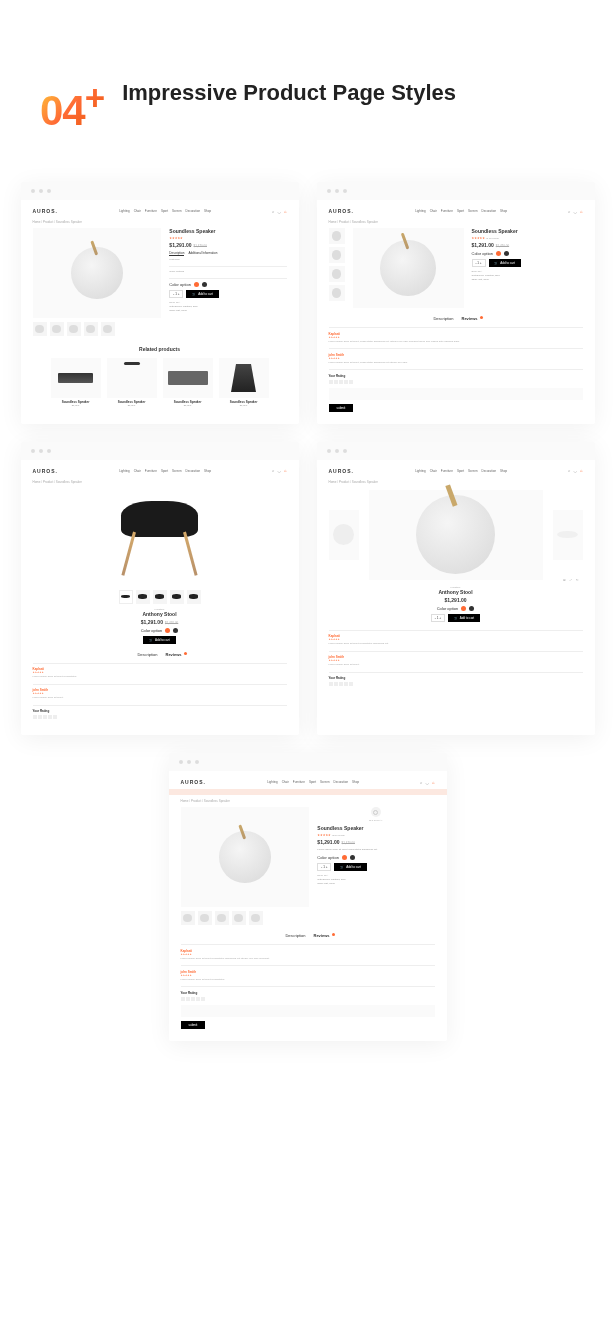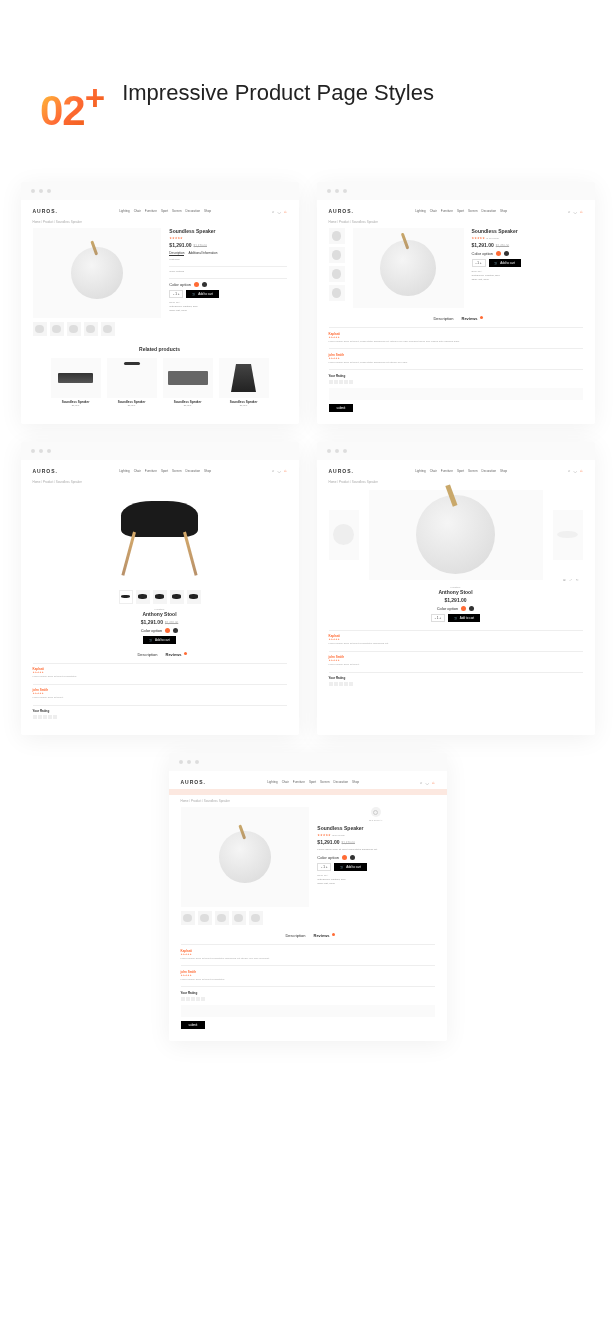--- a/index.html
+++ b/index.html
@@ -1,20 +1,20 @@
 <!DOCTYPE html>
 <html><head>
   <meta charset="utf-8">
   <style>
     * { margin: 0; padding: 0; box-sizing: border-box; }
     body { font-family: -apple-system, Arial, sans-serif; background: #fff; width: 615px; }
     .hero { padding: 80px 40px 50px; }
     .hero-inner { display: flex; gap: 18px; align-items: flex-start; }
     .badge { font-size: 42px; font-weight: 700; background: linear-gradient(135deg, #ffd43b 0%, #ff6b35 50%, #e8590c 100%); -webkit-background-clip: text; background-clip: text; -webkit-text-fill-color: transparent; line-height: 1; letter-spacing: -1px; }
-    .hero-text h1 { font-size: 22px; font-weight: 400; color: #222; margin-bottom: 10px; }
+    .hero-text h1 { font-size: 22px; font-weight: 700; color: #222; margin-bottom: 10px; }
     .hero-text p { font-size: 13px; color: #888; line-height: 1.7; }
     .grid { padding: 0 20px 40px; display: flex; flex-wrap: wrap; gap: 18px; justify-content: center; }
     .card { width: 278px; background: #fff; box-shadow: 0 4px 24px rgba(0,0,0,0.06); border-radius: 2px; overflow: hidden; }
     .card-5 { width: 278px; }
     .dots { padding: 7px 10px; display: flex; gap: 4px; background: #fafafa; }
     .dots span { width: 4px; height: 4px; border-radius: 50%; background: #ddd; }
     .mock { padding: 8px 12px 12px; font-size: 4px; color: #333; }
     .mhead { display: flex; justify-content: space-between; align-items: center; margin-bottom: 6px; }
     .logo { font-weight: 700; font-size: 5px; letter-spacing: 1px; }
     .nav { display: flex; gap: 4px; font-size: 3px; color: #666; }
@@ -85,21 +85,21 @@
     .navbar5 { background: #fce8e0; padding: 3px 0; margin: -2px -12px 4px; }
     .brand-dot { width: 10px; height: 10px; border-radius: 50%; background: #f2f2f2; margin: 0 auto 2px; position: relative; }
     .brand-dot::after { content: ''; position: absolute; inset: 25%; border: 0.5px solid #ccc; border-radius: 50%; }
     .line { height: 0.5px; background: #eee; margin: 4px 0; }
   </style>
 </head>
 <body>
 
 <div class="hero">
   <div class="hero-inner">
-    <div class="badge"><span>02</span><sup>+</sup></div>
+    <div class="badge"><span>04</span><sup>+</sup></div>
     <div class="hero-text">
       <h1>Impressive Product Page Styles</h1>
     </div>
   </div>
 </div>
 
 <div class="grid">
 
   <div class="card">
     <div class="dots">

